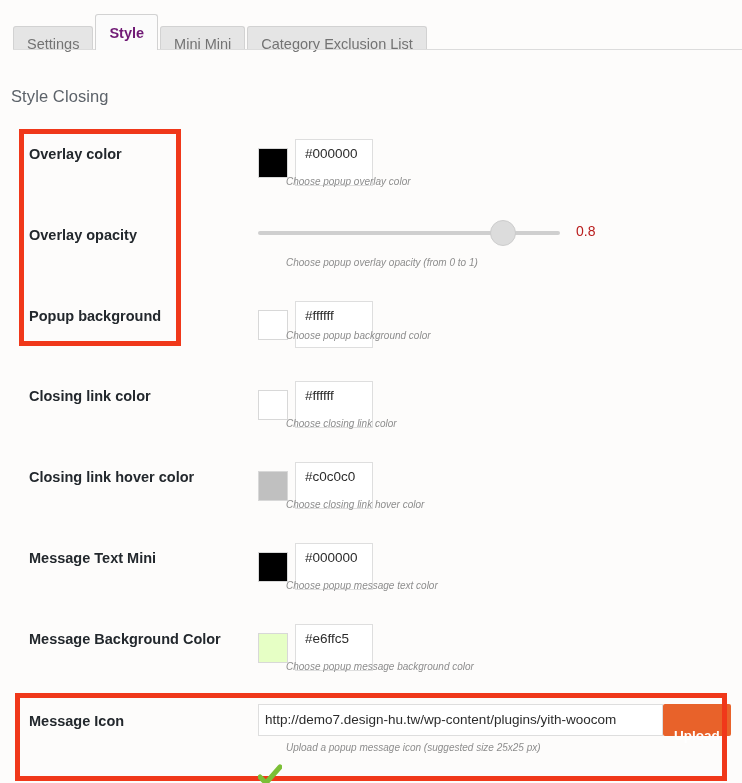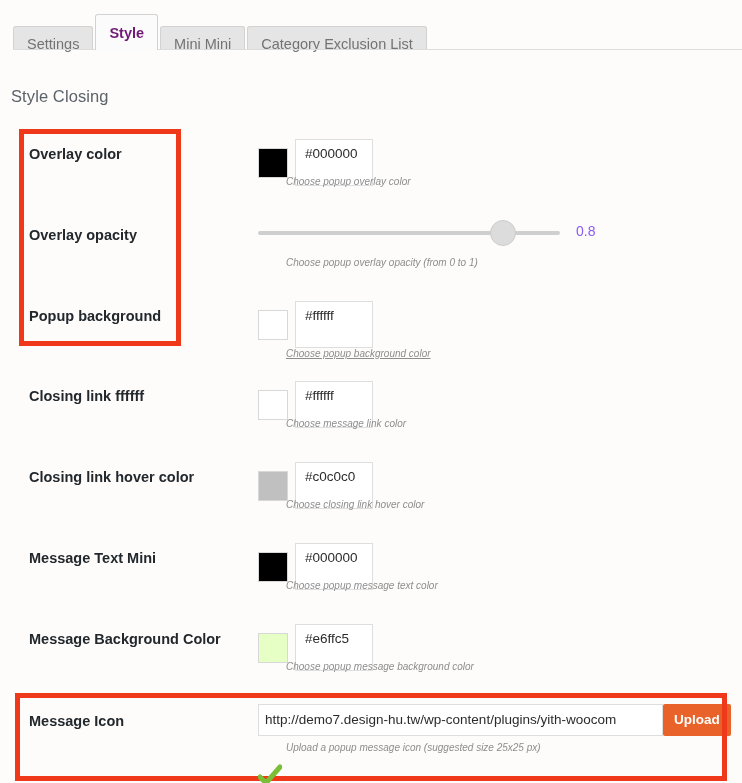--- a/index.html
+++ b/index.html
@@ -166,21 +166,21 @@
     background: #dcdcdc;
     border: 1px solid #cccccc;
     box-sizing: border-box;
     cursor: pointer;
   }
   .slider-value {
     position: absolute;
     left: 318px;
     top: 3px;
     font-size: 14px;
-    color: #8b5cf6;
+    color: #b91c1c;
   }
 
   
   .url-field {
     position: absolute;
     left: 258px;
     display: flex;
     align-items: stretch;
   }
   .url-input {
@@ -198,21 +198,21 @@
     font-family: "Liberation Sans", sans-serif;
     cursor: text;
   }
   .upload-btn {
     height: 32px;
     line-height: 32px;
     background: #e8622a;
     color: #ffffff;
     font-size: 13.5px;
     font-weight: bold;
-    padding: 0 11px;
+    padding: 16px 11px;
     border: none;
     border-radius: 2px;
     box-sizing: border-box;
     cursor: pointer;
     white-space: nowrap;
   }
 
   
   .annot {
     position: absolute;
@@ -267,30 +267,30 @@
     </div>
     <div class="hint" style="top:33px;">Choose popup overlay opacity (from 0 to 1)</div>
   </div>
 
   <div class="row" style="top:305px;">
     <div class="row-label" style="top:3px;">Popup background</div>
     <div class="field color-field" style="top:-4px;">
       <div class="swatch" style="background:#ffffff;"></div>
       <div class="hexbox">#ffffff</div>
     </div>
-    <div class="hint" style="top:43px;text-decoration:underline;">Choose popup background color</div>
+    <div class="hint" style="top:25px;">Choose popup background color</div>
   </div>
 
   <div class="row" style="top:385px;">
-    <div class="row-label" style="top:3px;">Closing link ffffff</div>
+    <div class="row-label" style="top:3px;">Closing link color</div>
     <div class="field color-field" style="top:-4px;">
       <div class="swatch" style="background:#ffffff;"></div>
       <div class="hexbox">#ffffff</div>
     </div>
-    <div class="hint" style="top:33px;">Choose message link color</div>
+    <div class="hint" style="top:33px;">Choose closing link color</div>
   </div>
 
   <div class="row" style="top:466px;">
     <div class="row-label" style="top:3px;">Closing link hover color</div>
     <div class="field color-field" style="top:-4px;">
       <div class="swatch" style="background:#c0c0c0;"></div>
       <div class="hexbox">#c0c0c0</div>
     </div>
     <div class="hint" style="top:33px;">Choose closing link hover color</div>
   </div>

